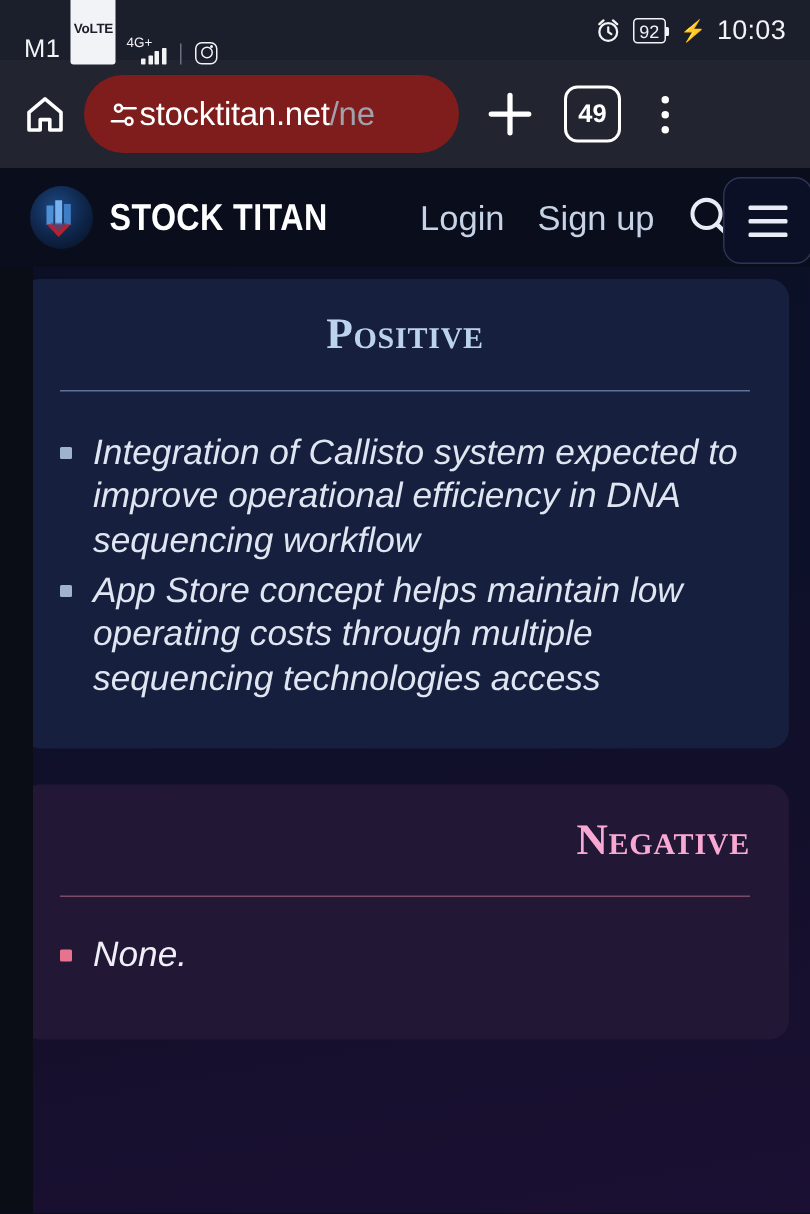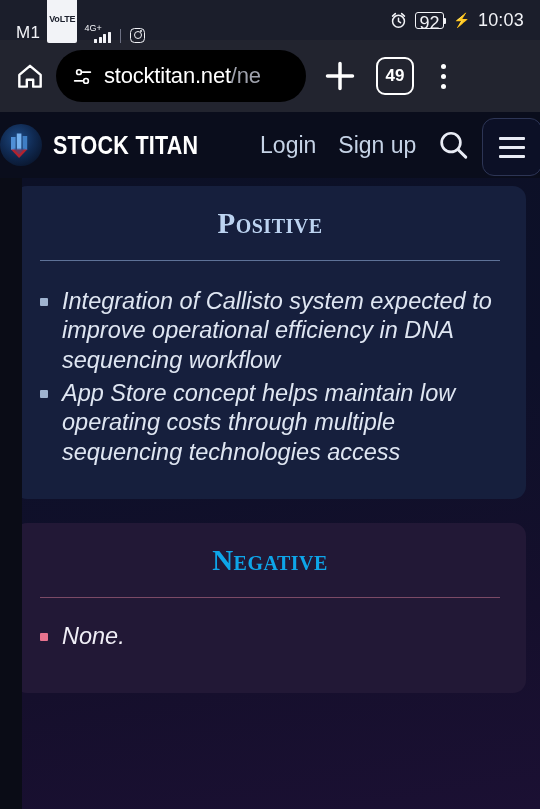--- a/index.html
+++ b/index.html
@@ -30,54 +30,54 @@
   .bars i:nth-child(1){height:4px;} .bars i:nth-child(2){height:6px;}
   .bars i:nth-child(3){height:8.5px;} .bars i:nth-child(4){height:11px;}
   .barsgap{ width:9px; }
   .sigsep{ width:1px; height:14px; background:#6c7083; margin:0 2px; }
   .ig{
     width:15px;height:15px;border:1.6px solid #f2f3f7;border-radius:4.5px;position:relative;
   }
   .ig:before{content:"";position:absolute;width:6px;height:6px;border:1.5px solid #f2f3f7;border-radius:50%;left:2.7px;top:2.7px;}
   .ig:after{content:"";position:absolute;width:2px;height:2px;background:#f2f3f7;border-radius:50%;right:1.5px;top:1.5px;}
   .batt{
-    border:1.6px solid #f2f3f7;border-radius:3px;padding:0 3px;font-size:18px;
-    height:17px;display:flex;align-items:flex-start;font-weight:500;position:relative;
+    border:1.6px solid #f2f3f7;border-radius:3px;padding:0 3px;font-size:12px;
+    height:17px;display:flex;align-items:flex-end;font-weight:500;position:relative;
   }
   .batt:after{content:"";position:absolute;right:-3.5px;top:5px;width:2.5px;height:6px;background:#f2f3f7;border-radius:0 1px 1px 0;}
   .bolt{ font-size:14px; margin-left:3px; }
   .clock{ font-size:18px; letter-spacing:.2px; }
 
   
   .browserbar{
     height:72px; background:#22242f;
     display:flex; align-items:center; padding:0 14px; gap:10px;
   }
   .home-icon{ width:32px;height:32px; flex:0 0 auto; }
   .urlbar{
-    flex:1 1 auto; height:52px; background:#000000; border-radius:26px;
-    display:flex; align-items:center; padding:0 16px; gap:11px; overflow:hidden;
+    flex:1 1 auto; height:52px; background:#7f1d1d; border-radius:26px;
+    display:flex; align-items:center; padding:0 16px; overflow:hidden;
     max-width:250px;
   }
   .tune{ width:21px;height:21px;flex:0 0 auto; }
   .urltext{ font-size:22px; color:#fff; white-space:nowrap; letter-spacing:-.2px; }
   .urltext .dim{ color:#9fa2ad; }
   .plus{ width:40px;height:40px;flex:0 0 auto; margin-left:4px;}
   .tabs{
     width:38px;height:38px;border:2.6px solid #fff;border-radius:9px;
     display:flex;align-items:center;justify-content:center;
     font-size:17px;font-weight:bold;color:#fff; flex:0 0 auto; margin-left:6px;
   }
   .kebab{ width:30px;height:36px; display:flex;flex-direction:column;align-items:center;justify-content:center;gap:5px; flex:0 0 auto; margin-left:4px;}
   .kebab i{ width:5px;height:5px;border-radius:50%;background:#fff;display:block;}
 
   
   .siteheader{
     height:66px; background:#0a0d1c;
-    display:flex; align-items:center; padding-left:0; gap:0;
+    display:flex; align-items:center; padding-left:20px; gap:0;
     position:relative;
   }
   .logo{
     width:42px;height:42px;border-radius:50%;flex:0 0 auto;
     background:radial-gradient(circle at 42% 35%, #1d4a84 0%, #102a52 45%, #060b1a 100%);
     position:relative; overflow:hidden;
   }
   .brandname{
     color:#fff; font-size:25px; font-weight:bold; letter-spacing:.3px;
     margin-left:11px; font-family:"Liberation Sans Narrow","Liberation Sans",sans-serif;
@@ -110,21 +110,21 @@
   }
   .card-positive{ background:#161f3d; margin-top:0; padding-bottom:30px; }
   .card-negative{ background:#221836; margin-top:24px; padding-bottom:40px; }
 
   .cardtitle{
     text-align:center; font-size:29px; font-weight:bold;
     font-family:"Liberation Serif", serif;
     letter-spacing:.5px; font-variant:small-caps; line-height:1.1;
   }
   .title-positive{ color:#bcd3f0; }
-  .title-negative{ color:#0ea5e9; }
+  .title-negative{ color:#f9a8d4;text-align:right; }
   .divider{ height:1px; margin-top:20px; }
   .div-positive{ background:#5e7298; }
   .div-negative{ background:#7b4a66; }
 
   ul.bullets{ list-style:none; margin-top:26px;font-style:italic; }
   ul.bullets li{
     display:flex; align-items:flex-start; gap:14px;
     font-size:23.5px; line-height:1.25; margin-bottom:2px;
     color:#dfe6f2; font-weight:300;
   }

